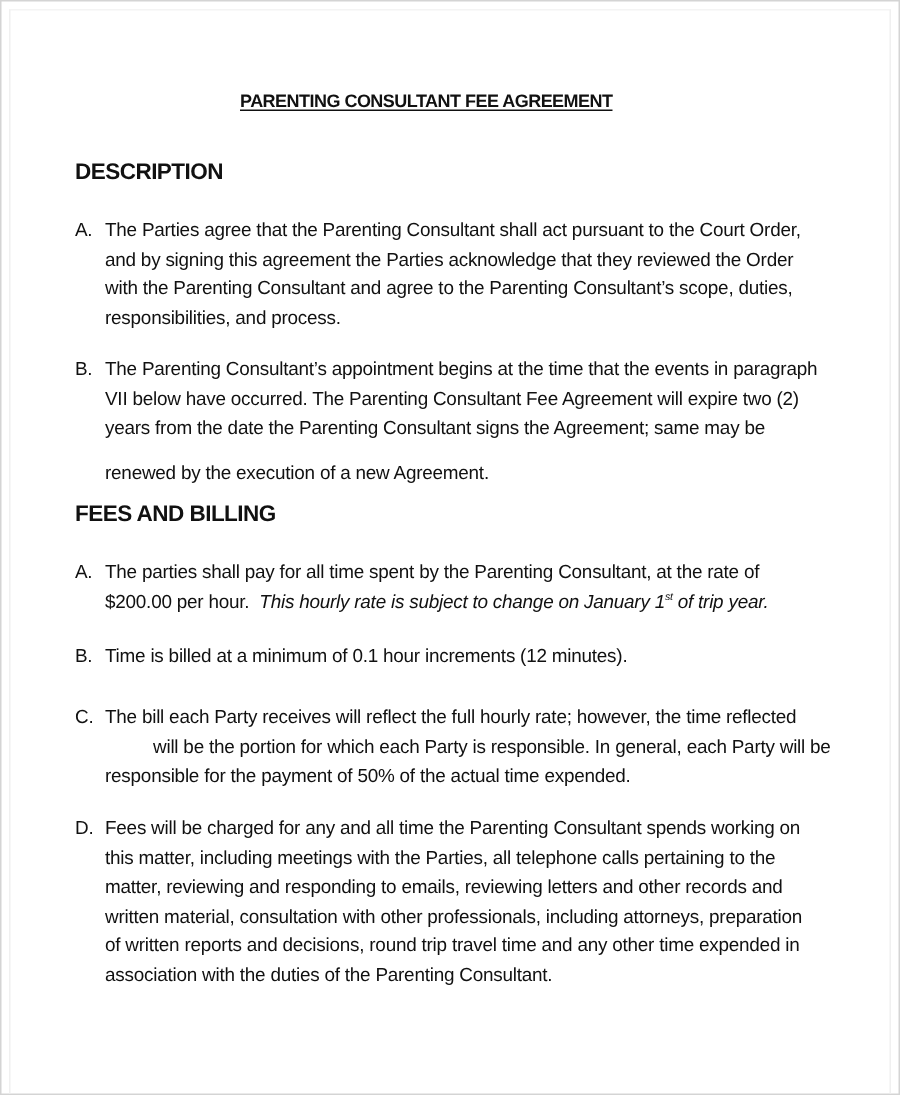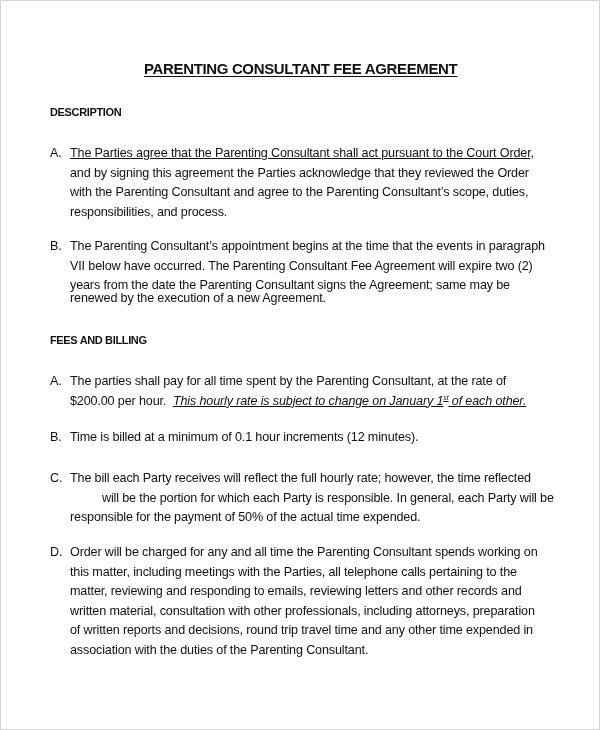--- a/index.html
+++ b/index.html
@@ -37,109 +37,109 @@
       left: 0;
       top: 0;
       width: 600px;
       font-family: "Liberation Sans", sans-serif;
       color: #111111;
       font-size: 12.6px;
       letter-spacing: -0.15px;
     }
     .title {
       position: absolute;
-      left: 144px;
+      left: 160px;
       top: 60px;
       font-weight: bold;
-      font-size: 15px;
+      font-size: 12px;
       text-decoration: underline;
       text-underline-offset: 2px;
       white-space: nowrap;
       letter-spacing: -0.35px;
     }
     .heading {
       position: absolute;
       left: 50px;
       font-weight: bold;
-      font-size: 11px;
+      font-size: 15px;
       white-space: nowrap;
       letter-spacing: -0.35px;
     }
     .item {
       position: absolute;
       left: 50px;
       width: 520px;
     }
     .item .marker {
       position: absolute;
       left: 0;
       top: 0;
       line-height: 19.6px;
     }
     .item .line {
       position: absolute;
       left: 20px;
       white-space: nowrap;
       line-height: 19.6px;
     }
-    .italic { font-style: italic; text-decoration: underline; }
+    .italic { font-style: italic; }
     sup { font-size: 7px; vertical-align: 5px; line-height: 0; }
   </style>
 </head>
 <body>
 
 <div class="page">
   <div class="inner-frame"></div>
 </div>
 
 <div class="doc">
 
   <div class="title">PARENTING CONSULTANT FEE AGREEMENT</div>
 
   <div class="heading" style="top:106px;">DESCRIPTION</div>
 
   <div class="item" style="top:144px;">
     <span class="marker">A.</span>
-    <span class="line" style="top:0px;text-decoration:underline;">The Parties agree that the Parenting Consultant shall act pursuant to the Court Order,</span>
+    <span class="line" style="top:0px;">The Parties agree that the Parenting Consultant shall act pursuant to the Court Order,</span>
     <span class="line" style="top:19.6px;">and by signing this agreement the Parties acknowledge that they reviewed the Order</span>
     <span class="line" style="top:39.2px;">with the Parenting Consultant and agree to the Parenting Consultant’s scope, duties,</span>
     <span class="line" style="top:58.8px;">responsibilities, and process.</span>
   </div>
 
   <div class="item" style="top:237px;">
     <span class="marker">B.</span>
     <span class="line" style="top:0px;">The Parenting Consultant’s appointment begins at the time that the events in paragraph</span>
     <span class="line" style="top:19.6px;text-align:right;">VII below have occurred.  The Parenting Consultant Fee Agreement will expire two (2)</span>
     <span class="line" style="top:39.2px;">years from the date the Parenting Consultant signs the Agreement; same may be</span>
-    <span class="line" style="top:52px;text-align:center;">renewed by the execution of a new Agreement.</span>
+    <span class="line" style="top:69px;text-align:center;">renewed by the execution of a new Agreement.</span>
   </div>
 
   <div class="heading" style="top:334px;text-align:right;">FEES AND BILLING</div>
 
   <div class="item" style="top:372px;">
     <span class="marker">A.</span>
     <span class="line" style="top:0px;">The parties shall pay for all time spent by the Parenting Consultant, at the rate of</span>
-    <span class="line" style="top:19.6px;"><span style="white-space:pre;margin-top:44px;">$200.00 per hour.  </span><span class="italic">This hourly rate is subject to change on January 1</span><sup class="italic">st</sup><span class="italic" style="white-space:pre;"> of each other.</span></span>
+    <span class="line" style="top:19.6px;"><span style="white-space:pre;margin-top:44px;">$200.00 per hour.  </span><span class="italic">This hourly rate is subject to change on January 1</span><sup class="italic">st</sup><span class="italic" style="white-space:pre;"> of trip year.</span></span>
   </div>
 
   <div class="item" style="top:428px;">
     <span class="marker">B.</span>
     <span class="line" style="top:0px;">Time is billed at a minimum of 0.1 hour increments (12 minutes).</span>
   </div>
 
   <div class="item" style="top:469px;">
     <span class="marker">C.</span>
     <span class="line" style="top:0px;">The bill each Party receives will reflect the full hourly rate; however, the time reflected</span>
     <span class="line" style="top:19.6px;margin-left:32px;">will be the portion for which each Party is responsible.  In general, each Party will be</span>
     <span class="line" style="top:39.2px;">responsible for the payment of 50% of the actual time expended.</span>
   </div>
 
   <div class="item" style="top:543px;">
     <span class="marker">D.</span>
-    <span class="line" style="top:0px;">Order will be charged for any and all time the Parenting Consultant spends working on</span>
+    <span class="line" style="top:0px;">Fees will be charged for any and all time the Parenting Consultant spends working on</span>
     <span class="line" style="top:19.6px;">this matter, including meetings with the Parties, all telephone calls pertaining to the</span>
     <span class="line" style="top:39.2px;">matter, reviewing and responding to emails, reviewing letters and other records and</span>
     <span class="line" style="top:58.8px;">written material, consultation with other professionals, including attorneys, preparation</span>
     <span class="line" style="top:78.4px;">of written reports and decisions, round trip travel time and any other time expended in</span>
     <span class="line" style="top:98px;">association with the duties of the Parenting Consultant.</span>
   </div>
 
 </div>
 
 </body></html>

